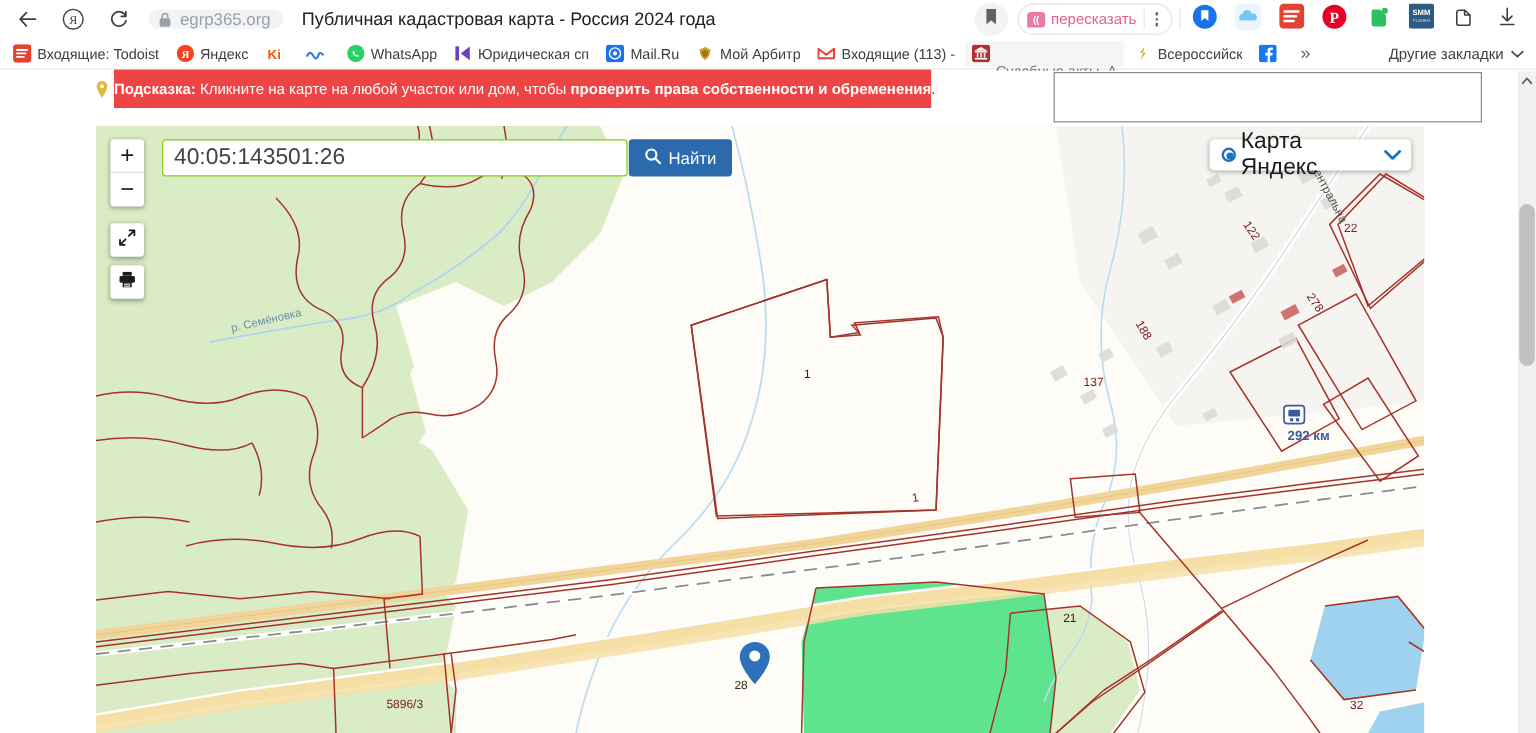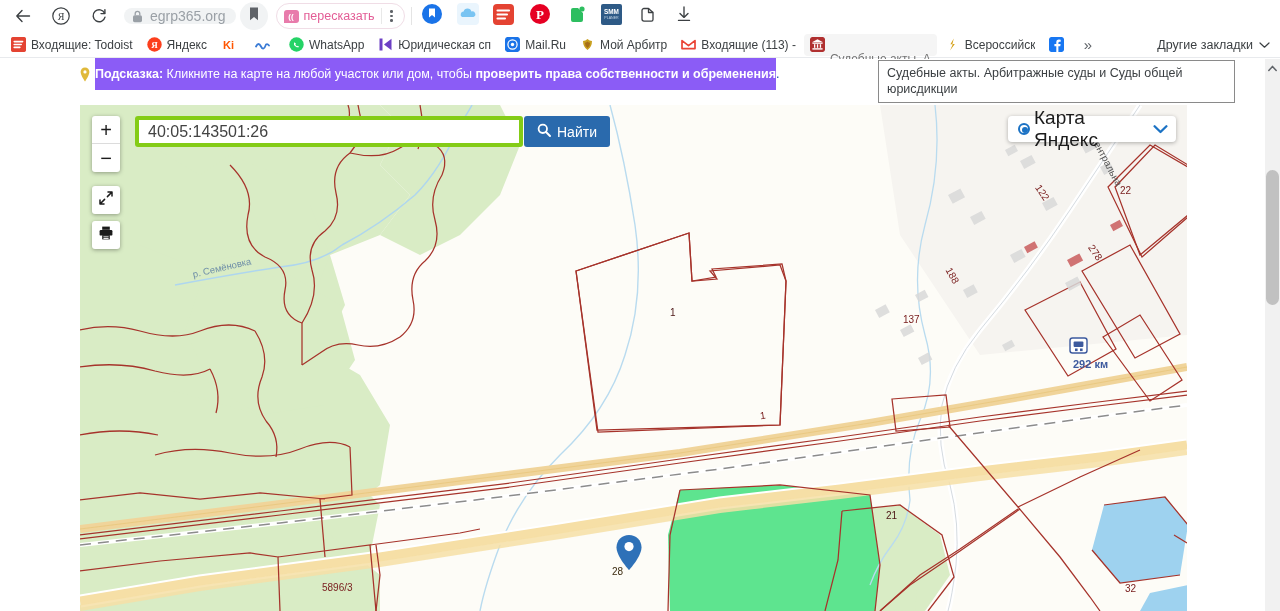--- a/index.html
+++ b/index.html
@@ -112,21 +112,21 @@
   
   #hint-bar {
     position: absolute; left: 0; top: 59px; width: 1265px; height: 30px;
     background: #fff;
     display: flex; align-items: center;
     padding-left: 80px;
   }
   #hint-pin { margin-right: 5px; display:flex; }
   #hint-text {
     font-size: 12.5px; line-height: 16px;
-    background: #8b5cf6; color: #ffffff;
+    background: #ef4444; color: #ffffff;
     padding: 8px 0;
   }
   #hint-text .lbl { font-weight: bold; }
   #hint-text .strong { font-weight: bold; }
   #hint-tail { font-size:12.5px; color:#1a4fa0; }
 
   
   #status-tooltip {
     position: absolute; left: 878px; top: 60px;
     width: 357px; min-height: 42px;
@@ -164,23 +164,23 @@
     background: #fff; border-radius: 3px;
     box-shadow: 0 1px 4px rgba(0,0,0,.35);
     display:flex; align-items:center; justify-content:center; z-index:20;
   }
   #btn-fullscreen { top: 186px; }
   #btn-print { top: 221px; }
 
   #search-input {
     position: absolute; left: 135px; top: 116px;
     width: 388px; height: 31px;
-    background: #fff; border: 4px solid #84cc16; border-radius: 3px;
+    background: #fff; border: 1px solid #84cc16; border-radius: 3px;
     padding: 0 9px; z-index: 20;
-    font-size: 16px; color: #434343;
+    font-size: 19px; color: #434343;
     display: flex; align-items: center;
     font-family: "Liberation Sans", sans-serif;
   }
   #search-button {
     position: absolute; left: 524px; top: 116px;
     height: 31px; padding: 0 13px;
     background: #2a6aad; border-radius: 3px;
     color: #fff; font-size: 14px;
     display: flex; align-items: center; gap: 6px;
     z-index: 20;
@@ -276,20 +276,21 @@
   <div id="omnibox">
     <span id="lock-icon">
       <svg width="11" height="13" viewBox="0 0 11 13">
           <rect x="1" y="5.2" width="9" height="7" rx="1.6" fill="#9aa0a6"></rect>
           <path d="M3.2 5.2 V3.6 a2.3 2.3 0 0 1 4.6 0 V5.2" fill="none" stroke="#9aa0a6" stroke-width="1.3"></path>
         </svg>
     </span>
     <span id="omnibox-url">egrp365.org</span>
   </div>
 
+  <div id="page-title-chrome">Публичная кадастровая карта - Россия 2024 года</div>
 
   <div id="toolbar-right">
     <div class="tb-icon" style="background:#f1f3f4;border-radius:50%;">
       <span>
         <svg width="14" height="16" viewBox="0 0 14 16">
             <path d="M3 1.6 h8 v12.6 l-4-3.2 -4 3.2 z" fill="#5f6368"></path>
           </svg>
       </span>
     </div>
 
@@ -729,21 +730,20 @@
   <span id="layer-radio"></span>
   <span id="layer-label">Карта Яндекс</span>
   <span style="display:flex;">
     <svg width="15" height="10" viewBox="0 0 15 10">
         <path d="M1.6 2.2 L7.5 8 L13.4 2.2" fill="none" stroke="#1b72c4" stroke-width="2.3" stroke-linecap="round" stroke-linejoin="round"></path>
       </svg>
   </span>
 </div>
 
 <div id="status-tooltip">
-  <div>Судебные акты. Арбитражные суды и Суды общей юрисдикции</div>
 </div>
 
 <div id="scrollbar">
   <div id="sb-up">
     <span>
       <svg width="9" height="7" viewBox="0 0 9 7">
           <path d="M0.8 5.4 L4.5 1.4 L8.2 5.4" fill="none" stroke="#5f6368" stroke-width="1.5" stroke-linecap="round" stroke-linejoin="round"></path>
         </svg>
     </span>
   </div>

